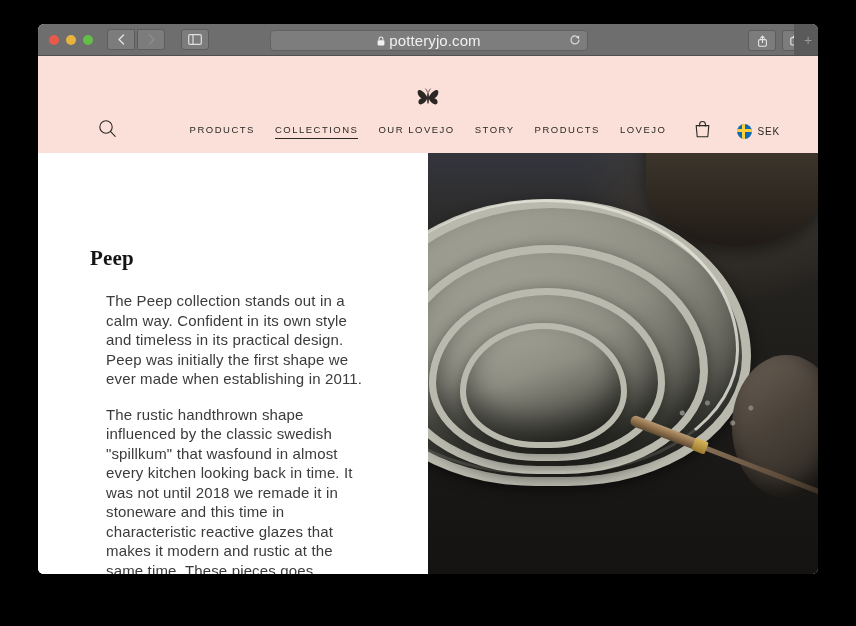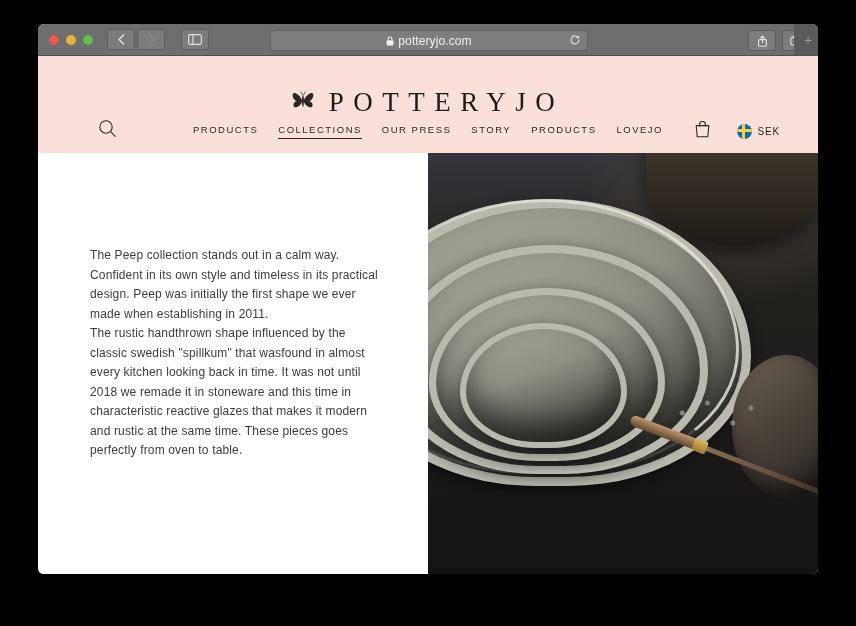--- a/index.html
+++ b/index.html
@@ -85,21 +85,21 @@
     display: flex;
     align-items: center;
     justify-content: center;
   }
   .url-inner {
     display: flex;
     align-items: center;
     gap: 4px;
   }
   .url-text {
-    font-size: 12px;
+    font-size: 15px;
     color: #f0f0f0;
     letter-spacing: 0.1px;
   }
   .reload-btn {
     position: absolute;
     right: 5px;
     top: 2px;
     width: 15px;
     height: 15px;
     display: flex;
@@ -261,24 +261,24 @@
   }
   .collection-title {
     font-family: "Liberation Serif", serif;
     font-weight: bold;
     font-size: 21px;
     color: #141414;
     margin: 0 0 20px 0;
     letter-spacing: 0.2px;
   }
   .collection-para {
-    font-size: 12px;
+    font-size: 15px;
     line-height: 19.5px;
     color: #3b3b3b;
-    margin: 0;
+    margin: 16px;
     letter-spacing: 0.15px;
   }
   .collection-para + .collection-para { margin-top: 0; }
 
   
   .photo-pane {
     flex: 1;
     position: relative;
     overflow: hidden;
     background: #2e2f33;
@@ -492,27 +492,26 @@
         <svg width="22" height="20" viewBox="0 0 22 20">
           <g fill="#2b2724">
             <path d="M10.6 9.8C9.1 6.6 6.6 3.4 3.7 2.2 1.6 1.3 0.3 2.6 0.7 4.9c0.4 2.3 2 4.4 4 5.3-1.9 0.4-3.2 1.8-3.3 3.6-0.1 2 1.4 3.1 3.3 2.5 2.5-0.8 4.7-3.2 5.9-6.5z"></path>
             <path d="M11.4 9.8c1.5-3.2 4-6.4 6.9-7.6 2.1-0.9 3.4 0.4 3 2.7-0.4 2.3-2 4.4-4 5.3 1.9 0.4 3.2 1.8 3.3 3.6 0.1 2-1.4 3.1-3.3 2.5-2.5-0.8-4.7-3.2-5.9-6.5z"></path>
             <ellipse cx="11" cy="10" rx="0.95" ry="6.1"></ellipse>
             <path d="M10.4 4.2C9.9 2.6 9.2 1.3 8.4 0.6" stroke="#2b2724" stroke-width="0.7" fill="none"></path>
             <path d="M11.6 4.2C12.1 2.6 12.8 1.3 13.6 0.6" stroke="#2b2724" stroke-width="0.7" fill="none"></path>
           </g>
         </svg>
       </span>
-      <span class="wordmark">POTTERYJO</span>
     </a>
 
     <div class="nav-row">
       <a class="nav-item">PRODUCTS</a>
       <a class="nav-item active">COLLECTIONS</a>
-      <a class="nav-item">OUR PRESS</a>
+      <a class="nav-item">OUR LOVEJO</a>
       <a class="nav-item">STORY</a>
       <a class="nav-item">PRODUCTS</a>
       <a class="nav-item">LOVEJO</a>
     </div>
 
     <div class="header-right">
       <div>
         <span>
           <svg width="17" height="18" viewBox="0 0 17 18">
               <path d="M2.2 5.6h12.6l-1 11.2H3.2z" stroke="#2a2724" stroke-width="1.1" fill="none" stroke-linejoin="round"></path>
@@ -524,20 +523,21 @@
         <span class="flag"></span>
         <span class="currency-label">SEK</span>
       </div>
     </div>
   </div>
 
   <div class="page-body">
 
     <div class="copy-pane">
       <div class="copy-inner">
+        <h1 class="collection-title">Peep</h1>
         <p class="collection-para">The Peep collection stands out in a calm way. Confident in its own style and timeless in its practical design. Peep was initially the first shape we ever made when establishing in 2011.</p>
         <p class="collection-para">The  rustic handthrown shape influenced by the classic swedish "spillkum" that wasfound in almost every kitchen looking back in time. It was not until 2018 we remade it in stoneware and this time in characteristic reactive glazes that makes it modern and rustic at the same time. These pieces goes perfectly from oven to table.</p>
       </div>
     </div>
 
     <div class="photo-pane">
       <div class="photo-bg"></div>
       <div class="dark-bowl"></div>
       <div class="bowls">
         <div class="bowl bowl-1"></div>

